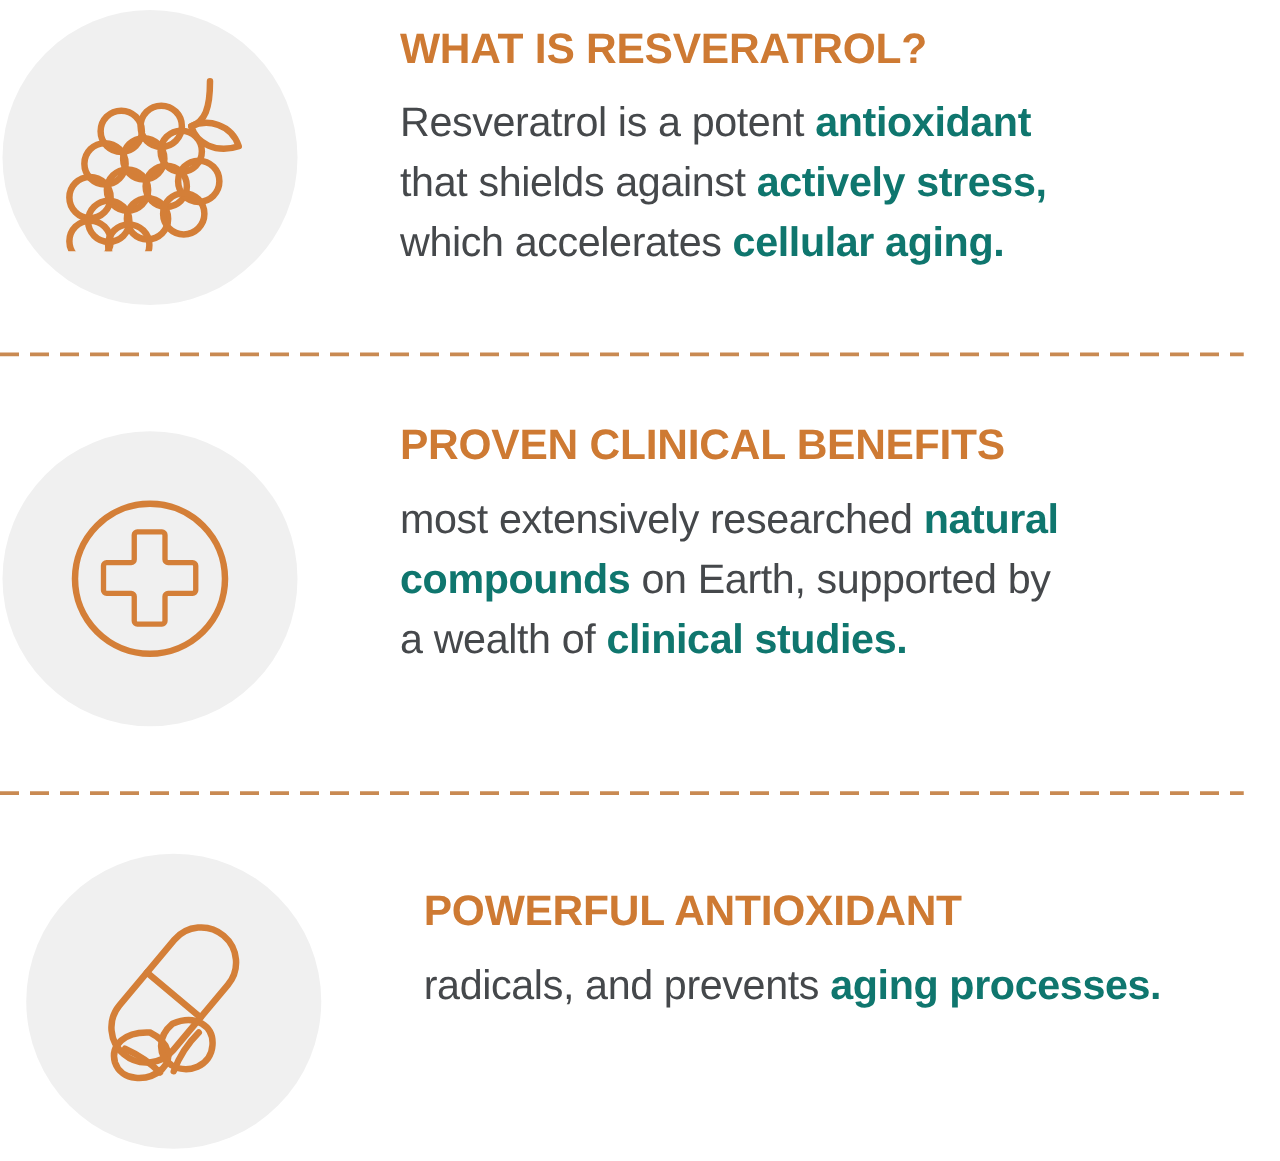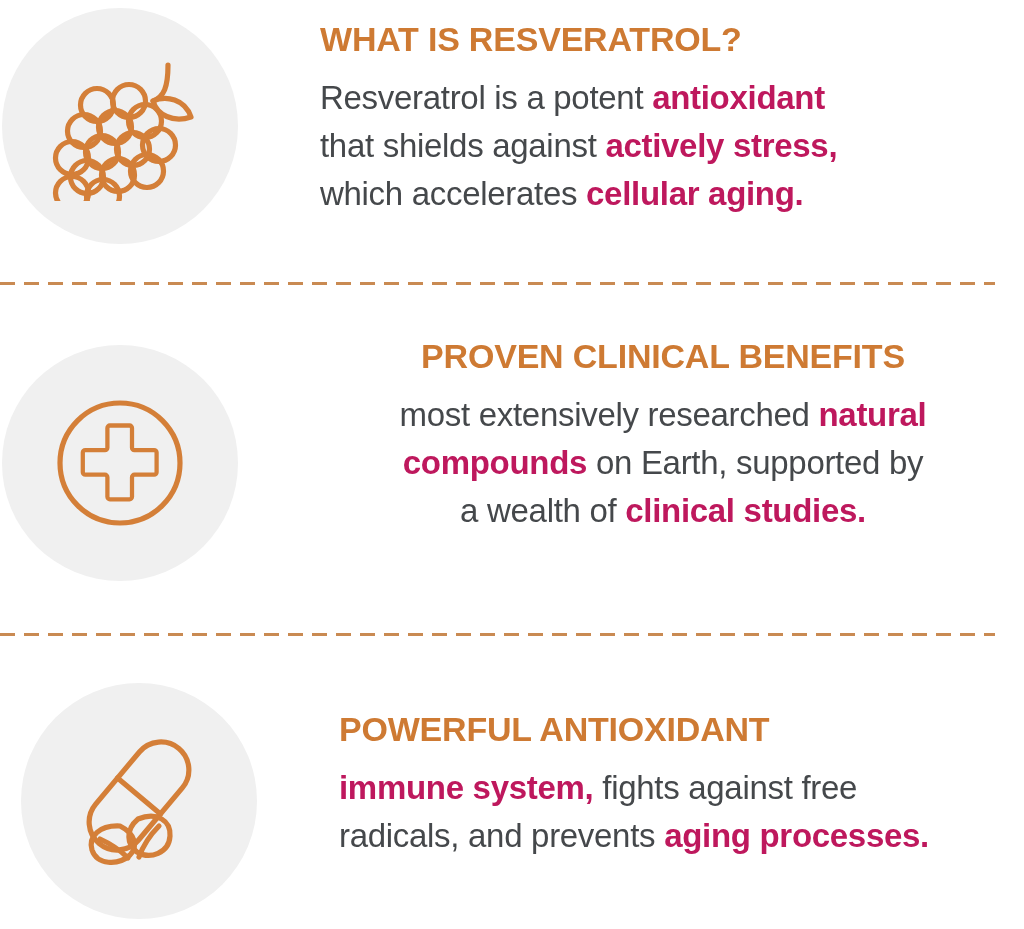--- a/index.html
+++ b/index.html
@@ -23,21 +23,21 @@
   
   .feature-row {
     position: absolute;
     left: 0;
     width: 1024px;
     display: flex;
     align-items: flex-start;
   }
 
   #row-0 { top: 0px;   height: 283px; }
-  #row-1 { top: 285px; height: 349px; text-align: center; }
+  #row-1 { top: 285px; height: 349px; }
   #row-2 { top: 636px; height: 293px; margin-left: 19px; }
 
   
   .icon-badge {
     position: relative;
     flex: 0 0 auto;
     width: 236px;
     height: 236px;
     border-radius: 50%;
     background: #f0f0f0;
@@ -76,21 +76,21 @@
   .feature-body {
     color: #45484b;
     font-size: 33px;
     font-weight: 400;
     line-height: 48px;
     letter-spacing: -0.3px;
   }
 
   .feature-body b {
     font-weight: bold;
-    color: #be185d;
+    color: #0f766e;
   }
 
   
   .separator {
     position: absolute;
     left: 0;
     width: 995px;
     height: 3px;
     background-image: repeating-linear-gradient(
       to right,
@@ -191,19 +191,18 @@
 
           <path d="M74 93 C93 85, 107 95, 106 110 C105 127, 86 134, 73 126 C63 119, 61 104, 74 93 Z"></path>
           <path d="M95 100 C86 109, 79 120, 75 131"></path>
         </svg>
       </span>
     </div>
 
     <div class="feature-text">
       <div class="feature-heading">POWERFUL ANTIOXIDANT</div>
       <div class="feature-body">
-        <div><b>immune system,</b><span> fights against free</span></div>
         <div><span>radicals, and prevents </span><b>aging processes.</b></div>
       </div>
     </div>
   </div>
 
 </div>
 
 </body></html>

